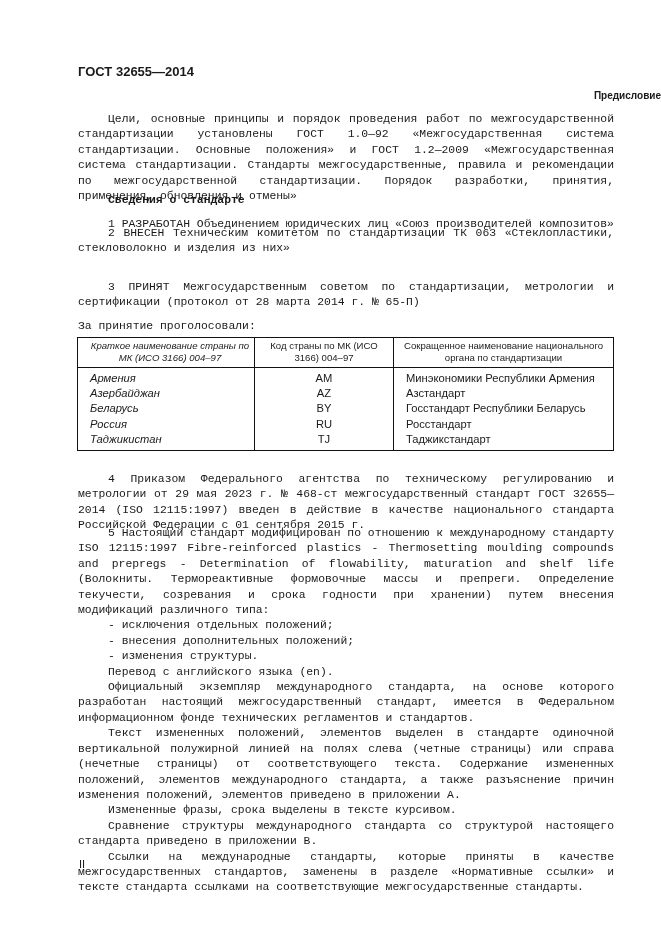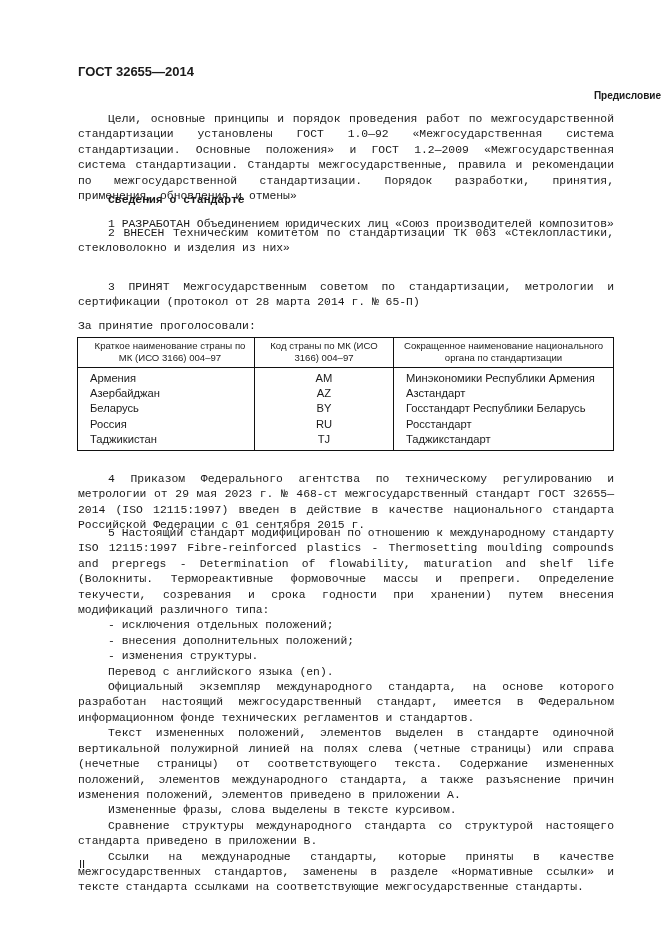--- a/index.html
+++ b/index.html
@@ -22,21 +22,21 @@
     table.votes th {
       font-weight: normal; font-size: 9.6px; line-height: 12px; text-align: center;
       border: 1.3px solid #111; padding: 2px 4px 3px 4px; color: #222;
     }
     table.votes td {
       border-left: 1.3px solid #111; border-right: 1.3px solid #111;
       padding: 0 4px; line-height: 15.2px; height: 15.2px;
     }
     table.votes tr.first td { padding-top: 3px; }
     table.votes tr.last td { padding-bottom: 3px; }
-    .c1 { width: 160px; padding-left: 12px !important; }
+    .c1 { width: 160px; padding-left: 12px !important; font-style: italic; }
     .c2 { width: 130px; text-align: center; }
     .c3 { padding-left: 12px !important; }
     .page-num { position: absolute; left: 79px; top: 858px; font-size: 11px; }
   </style>
 </head>
 <body>
 
 <div>
 
   <div class="header-code">ГОСТ 32655—2014</div>
@@ -109,19 +109,19 @@
   </div>
 
   <div class="block" style="top:526px;">
     <p class="indent">5  Настоящий стандарт модифицирован по отношению к международному стандарту ISO 12115:1997 Fibre-reinforced plastics - Thermosetting moulding compounds and prepregs - Determination of flowability, maturation and shelf life (Волокниты. Термореактивные формовочные массы и препреги. Определение текучести, созревания и срока годности при хранении) путем внесения модификаций различного типа:</p>
     <p class="list-item">- исключения отдельных положений;</p>
     <p class="list-item">- внесения дополнительных положений;</p>
     <p class="list-item">- изменения структуры.</p>
     <p class="indent">Перевод с английского языка (en).</p>
     <p class="indent">Официальный экземпляр международного стандарта, на основе которого разработан настоящий межгосударственный стандарт, имеется в Федеральном информационном фонде технических регламентов и стандартов.</p>
     <p class="indent">Текст измененных положений, элементов выделен в стандарте одиночной вертикальной полужирной линией на полях слева (четные страницы) или справа (нечетные страницы) от соответствующего текста. Содержание измененных положений, элементов международного стандарта, а также разъяснение причин изменения положений, элементов приведено в приложении А.</p>
-    <p class="indent">Измененные фразы, слова выделены в тексте курсивом.</p>
+    <p class="indent">Измененные фразы, срока выделены в тексте курсивом.</p>
     <p class="indent">Сравнение структуры международного стандарта со структурой настоящего стандарта приведено в приложении В.</p>
     <p class="indent">Ссылки на международные стандарты, которые приняты в качестве межгосударственных стандартов, заменены в разделе «Нормативные ссылки» и тексте стандарта ссылками на соответствующие межгосударственные стандарты.</p>
   </div>
 
   <div class="page-num">II</div>
 </div>
 
 </body></html>

